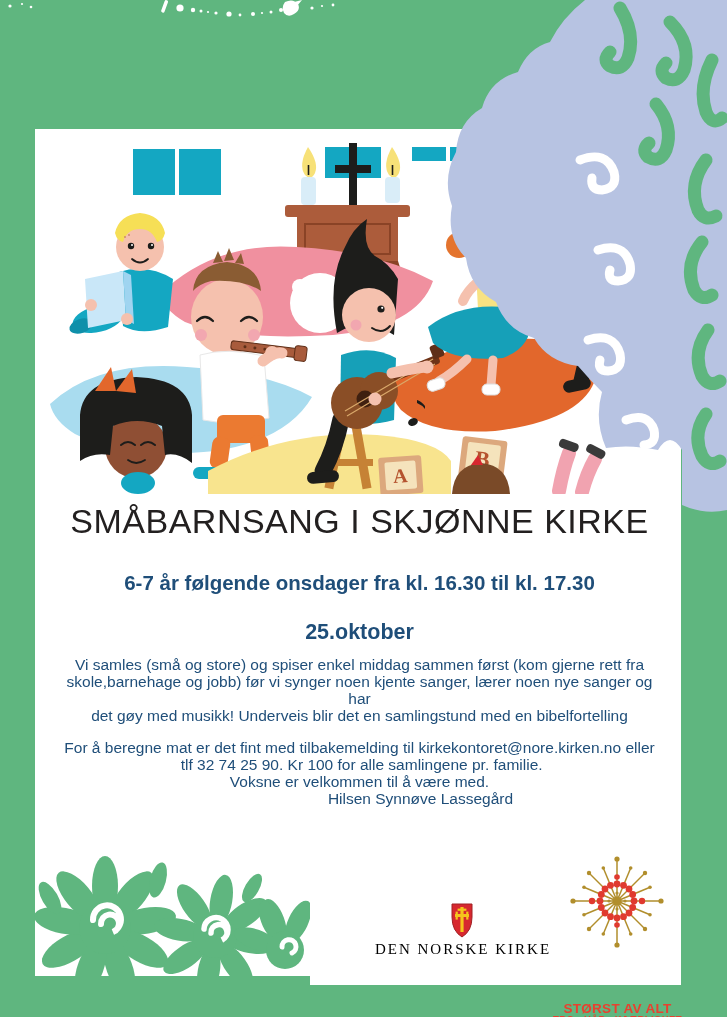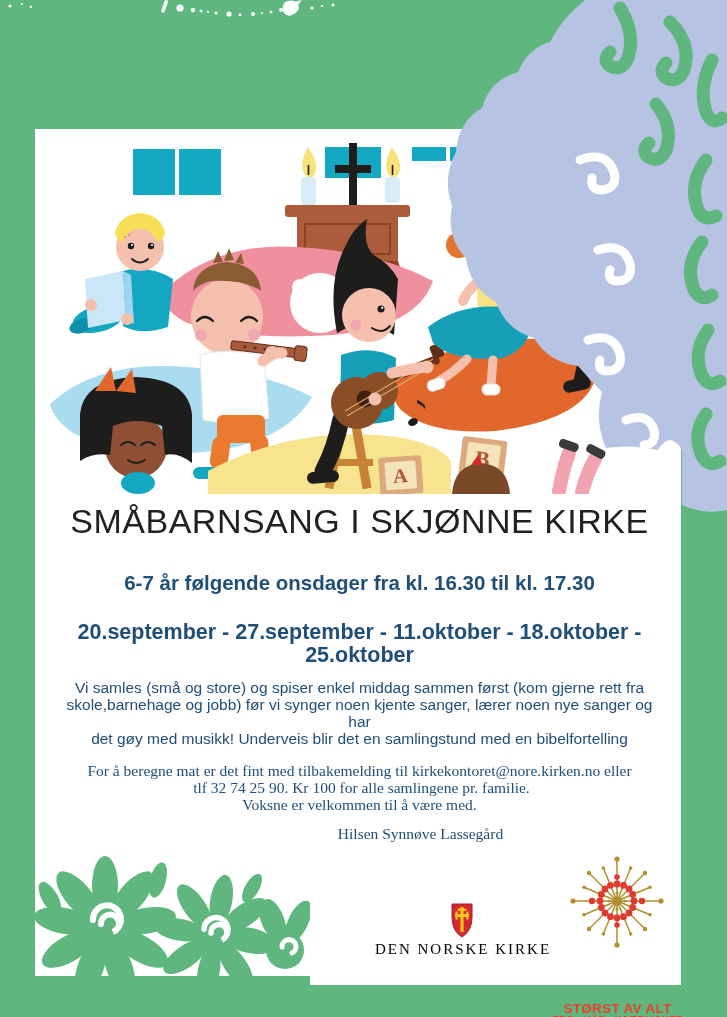--- a/index.html
+++ b/index.html
@@ -7,23 +7,23 @@
         font-family:"Liberation Sans",sans-serif;}
   .decor{position:absolute;pointer-events:none;}
   .card{position:absolute;left:35px;top:129px;width:646px;height:856px;background:#fff;}
   .illu{position:absolute;left:0;top:0;}
   .text-block{position:absolute;left:22px;top:372px;width:605px;color:#1F4E79;text-align:center;}
   .title{font-size:34px;font-weight:400;color:#232020;letter-spacing:.5px;line-height:40px;margin:0;
          font-family:"Liberation Sans",sans-serif;white-space:nowrap;}
   .intro{margin-top:30px;font-size:20.5px;font-weight:bold;line-height:24px;}
   .dates{margin-top:26px;font-size:21.5px;font-weight:bold;line-height:23px;}
   .body-text{margin-top:12px;font-size:15.5px;line-height:17px;}
-  .contact{margin-top:15px;font-size:15.5px;line-height:17px;font-family:Liberation Serif, serif;}
+  .contact{margin-top:15px;font-size:15.5px;line-height:17px;}
   .contact .pre{white-space:pre;}
-  .signature{margin-left:122px;margin-top:12px;}
+  .signature{margin-left:122px;}
   .church-logo-text{position:absolute;left:368px;top:941px;width:190px;text-align:center;
      font-family:"Liberation Serif",serif;font-size:15px;letter-spacing:2px;color:#000000;white-space:nowrap;}
   .storst-text1{position:absolute;left:540px;top:1001px;width:155px;text-align:center;
      font-size:13.5px;font-weight:bold;color:#E8412F;letter-spacing:.3px;}
   .storst-text2{position:absolute;left:530px;top:1013px;width:175px;text-align:center;
      font-size:9.5px;font-weight:bold;color:#E8412F;letter-spacing:.4px;}
 </style>
 </head>
 <body>
 
@@ -260,21 +260,20 @@
         <rect x="551" y="318" width="20" height="9" rx="4" transform="rotate(28 561 322)" fill="#3A3A3A"></rect>
       </g>
     </svg>
 
     <div class="text-block">
       <h1 class="title">SMÅBARNSANG I SKJØNNE KIRKE</h1>
       <div class="intro">
         <div>6-7 år følgende onsdager fra kl. 16.30 til kl. 17.30</div>
       </div>
       <div class="dates">
-        <div>20.september - 27.september - 11.oktober - 18.oktober -</div>
         <div>25.oktober</div>
       </div>
       <div class="body-text">
         <div>Vi samles (små og store) og spiser enkel middag sammen først (kom gjerne rett fra</div>
         <div>skole,barnehage og jobb) før vi synger noen kjente sanger, lærer noen nye sanger og har</div>
         <div>det gøy med musikk! Underveis blir det en samlingstund med en bibelfortelling</div>
       </div>
       <div class="contact">
         <div>For å beregne mat er det fint med tilbakemelding til kirkekontoret@nore.kirken.no eller</div>
         <div class="pre"> tlf 32 74 25 90. Kr 100 for alle samlingene pr. familie.</div>

